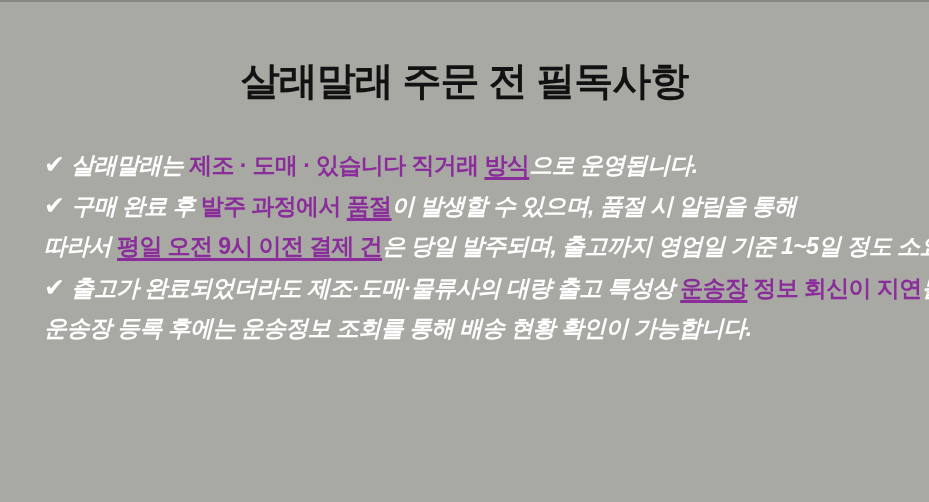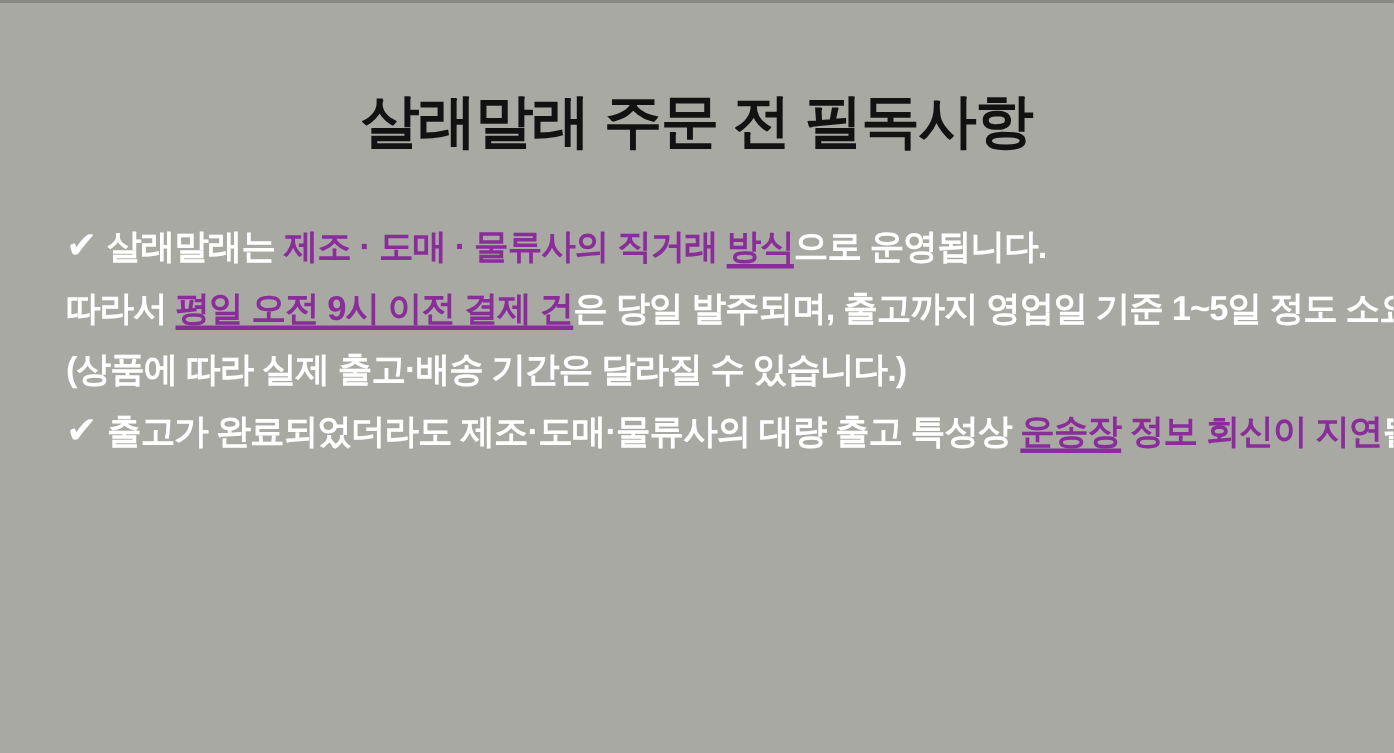--- a/index.html
+++ b/index.html
@@ -34,38 +34,39 @@
     padding: 0 18px 0 44px;
   }
   .line {
     height: 41px;
     line-height: 41px;
     font-size: 23px;
     font-weight: 700;
     letter-spacing: -0.6px;
     white-space: nowrap;
   }
-  .seg.normal { color: var(--text); }
+  .seg.normal { color: var(--text); font-style: italic; }
   .seg.check {
     color: var(--text);
     font-weight: 900;
     font-size: 25px;
     margin-right: 7px;
   }
   .seg.highlight { color: var(--highlight); }
   .seg.highlight-underline {
     color: var(--highlight);
     text-decoration: underline;
     text-decoration-thickness: 2.5px;
     text-underline-offset: 4px;
   }
 </style>
 </head>
 <body>
 
 <h1 class="page-title">살래말래 주문 전 필독사항</h1>
 
 <div class="notice">
-    <p class="line"><span class="seg check">✔</span><span class="seg normal">살래말래는 </span><span class="seg highlight">제조 · 도매 · 물류사의 직거래 </span><span class="seg highlight-underline">방식</span><span class="seg normal">으로 운영됩니다.</span></p>
+    <p class="line"><span class="seg check">✔</span><span class="seg normal">살래말래는 </span><span class="seg highlight">제조 · 도매 · 있습니다 직거래 </span><span class="seg highlight-underline">방식</span><span class="seg normal">으로 운영됩니다.</span></p>
+    <p class="line"><span class="seg check">✔</span><span class="seg normal">구매 완료 후 </span><span class="seg highlight">발주 과정에서 </span><span class="seg highlight-underline">품절</span><span class="seg normal">이 발생할 수 있으며, 품절 시 알림을 통해</span></p>
     <p class="line"><span class="seg normal">따라서 </span><span class="seg highlight-underline">평일 오전 9시 이전 결제 건</span><span class="seg normal">은 당일 발주되며, 출고까지 영업일 기준 1~5일 정도 소요됩니다.</span></p>
-    <p class="line"><span class="seg normal">(상품에 따라 실제 출고·배송 기간은 달라질 수 있습니다.)</span></p>
     <p class="line"><span class="seg check">✔</span><span class="seg normal">출고가 완료되었더라도 제조·도매·물류사의 대량 출고 특성상 </span><span class="seg highlight-underline">운송장</span><span class="seg highlight"> 정보 회신이 지연</span><span class="seg normal">될 수 있습니다.</span></p>
+    <p class="line"><span class="seg normal">운송장 등록 후에는 운송정보 조회를 통해 배송 현황 확인이 가능합니다.</span></p>
   </div>
 
 </body></html>

